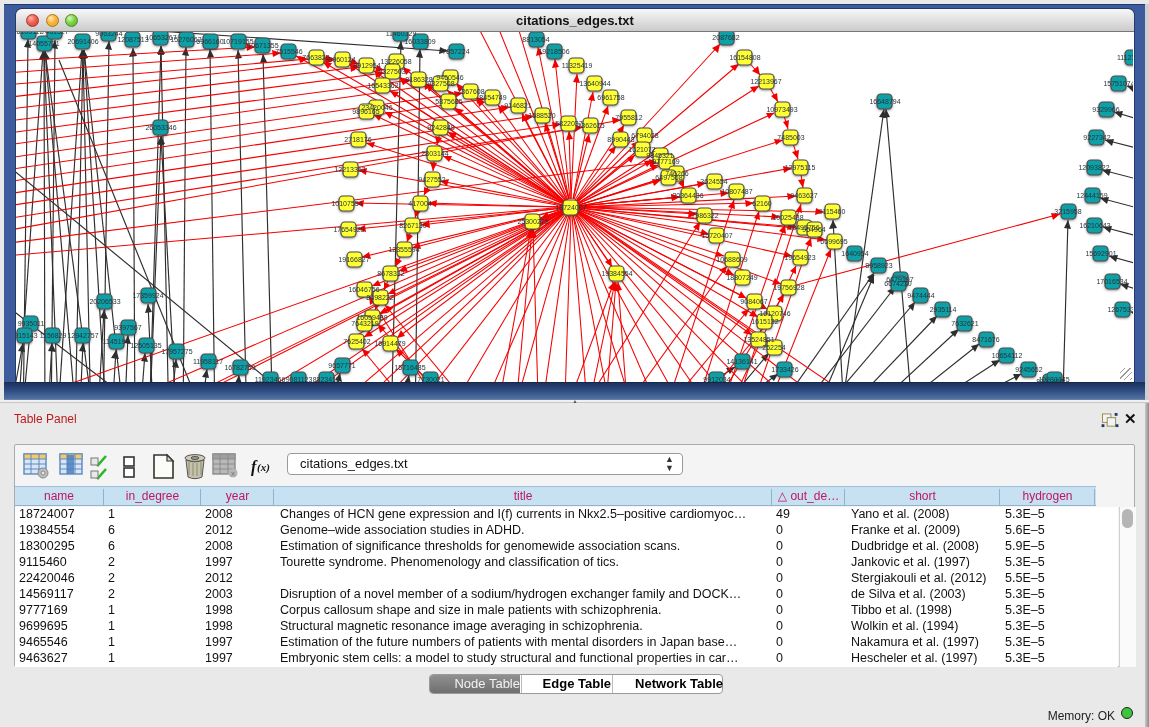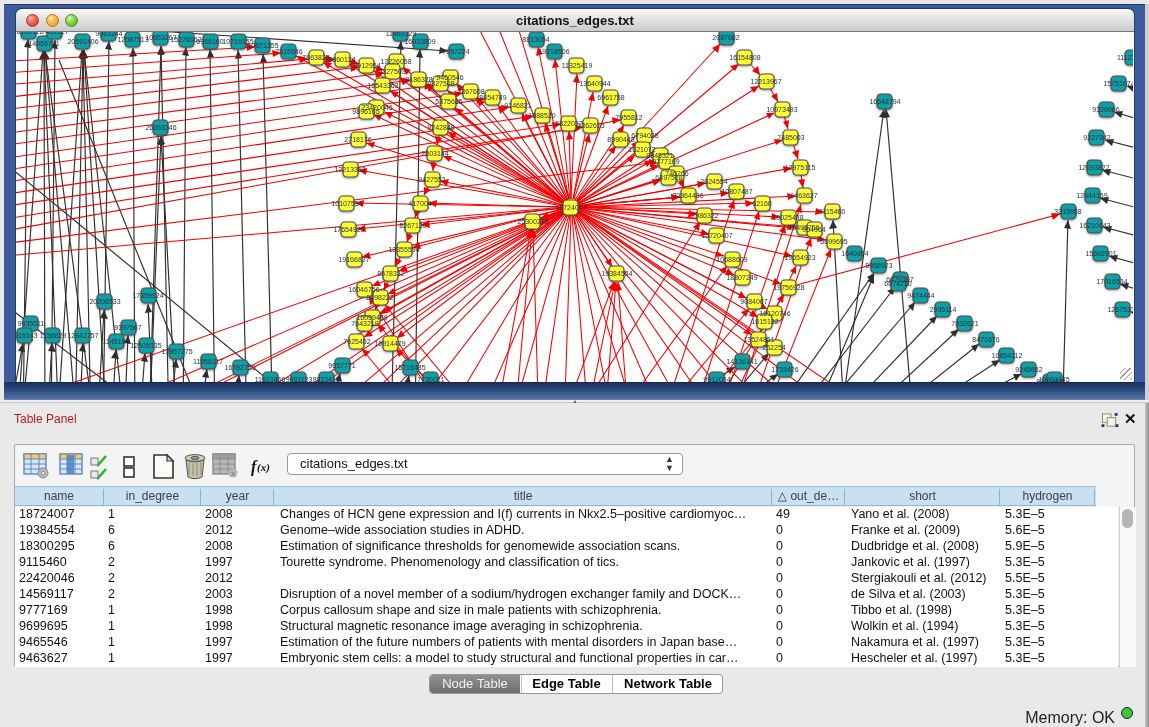--- a/index.html
+++ b/index.html
@@ -19,34 +19,34 @@
 .canvas svg{position:absolute;left:1px;top:0}
 .resz{position:absolute;right:2px;bottom:2px;width:12px;height:12px;
  background:repeating-linear-gradient(135deg,transparent 0 3px,#999 3px 4px)}
 .tp{position:absolute;left:0;top:403px;width:1149px;height:324px;background:#e9e9e9}
 .tp-title{position:absolute;left:14px;top:9px;font-size:12px;color:#b91c1c}
 .float-ic{position:absolute;left:1101px;top:10px;width:18px;height:15px}
 .xbtn{position:absolute;left:1124px;top:7px;font-size:15px;font-weight:bold;color:#111}
 .panel{position:absolute;left:14px;top:41px;width:1121px;height:223px;background:#f4f4f4;border:1px solid #ababab;border-radius:2px}
 .combo{position:absolute;left:272px;top:8px;width:396px;height:22px;background:#fff;border:1px solid #9a9a9a;border-radius:4px;font-size:13px;color:#111;line-height:20px;padding-left:12px}
 .combo .ar{position:absolute;right:8px;top:1px;font-size:9px;color:#333;line-height:9px}
-.thead{position:absolute;left:0px;top:41px;width:1081px;height:20px;background:#c7e0f2;border-top:1px solid #9dbfd8;border-bottom:1px solid #8fb3cc;font-size:12px;color:#404040}
+.thead{position:absolute;left:0px;top:41px;width:1081px;height:20px;background:#c7e0f2;border-top:1px solid #9dbfd8;border-bottom:1px solid #8fb3cc;font-size:12px;color:#be185d}
 .thead span{position:absolute;top:2px;text-align:center;border-right:1px solid #8fb3cc;height:16px}
 .tbody{position:absolute;left:0;top:62px;width:1103px;height:160px;background:#fff;font-size:12.5px;color:#111}
 .tr{position:absolute;left:0;width:1100px;height:16px;line-height:15px;white-space:nowrap}
 .tr span{position:absolute;overflow:hidden}
 .c0{left:4px;width:85px}.c1{left:93px;width:92px}.c2{left:190px;width:70px}
 .c3{left:265px;width:488px}.c4{left:761px;width:68px}.c5{left:836px;width:152px}
 .c6{left:990px;width:100px}
 .sbar{position:absolute;left:1104px;top:62px;width:17px;height:160px;background:#fafafa;border-left:1px solid #d0d0d0}
 .thumb{position:absolute;left:2px;top:2px;width:11px;height:19px;background:#b5b5b5;border-radius:6px}
 .tabs{position:absolute;left:429px;top:271px;width:294px;height:20px;border:1px solid #9a9a9a;border-radius:4px;background:#fff;font-size:13px;font-weight:bold}
-.seg{position:absolute;top:0;height:18px;line-height:18px;text-align:center}
+.seg{position:absolute;top:0;height:18px;line-height:18px;text-align:right}
 .seg.sel{background:linear-gradient(#909090,#6f6f6f);color:#f2f2f2;border-radius:3px 0 0 3px;font-weight:normal}
-.mem{position:absolute;right:34px;top:306px;font-size:16px;color:#222}
+.mem{position:absolute;right:34px;top:306px;font-size:12px;color:#222}
 .dot{position:absolute;right:16px;top:304px;width:12px;height:12px;border-radius:50%;background:#3cc63c;border:1.5px solid #222}
 .rrail{position:absolute;right:0;top:403px;width:4px;height:324px;background:linear-gradient(90deg,#c9c9c9,#8a8a8a)}
 .toolicons{position:absolute;left:0;top:0}
 </style></head><body>
 <div class="app">
   <div class="desktop"></div>
   <div class="dstrip"></div>
   <div class="rail"></div>
   <div class="win">
     <div class="tbar">

